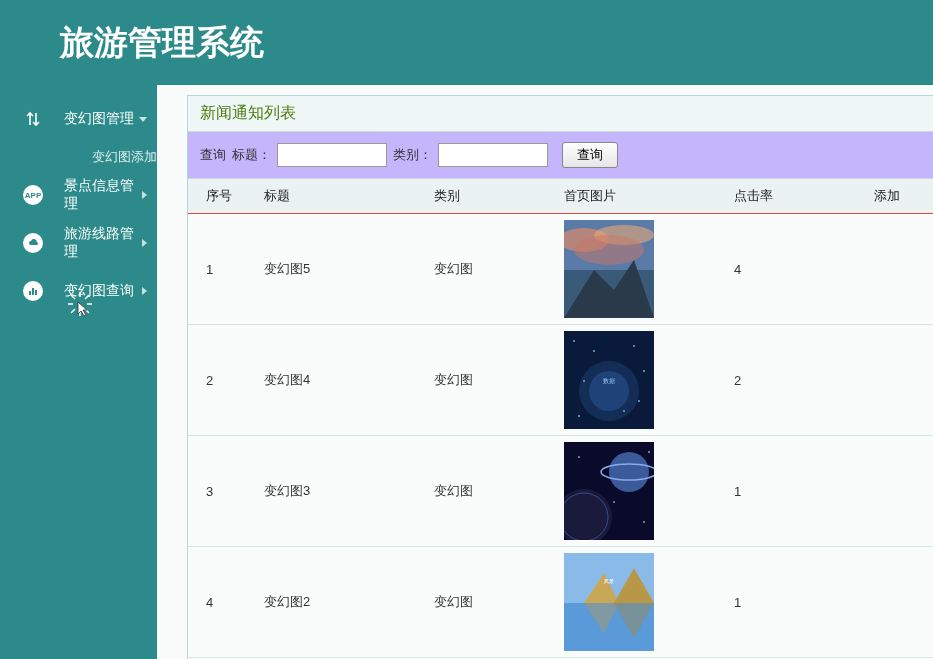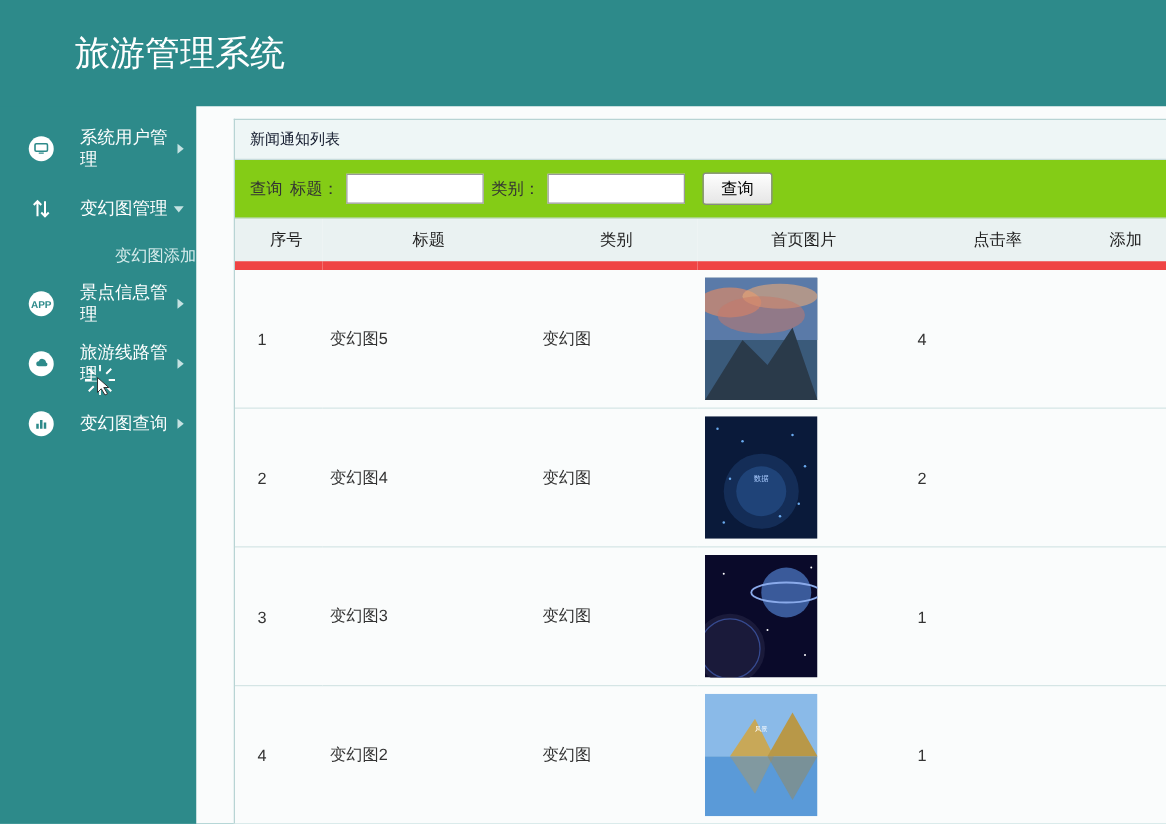--- a/index.html
+++ b/index.html
@@ -14,22 +14,22 @@
 }
 .header {
   height: 85px;
   background: #2d8a8a;
   display: flex;
   align-items: center;
   padding-left: 60px;
 }
 .header-title {
   color: #fff;
-  font-size: 28px;
-  font-weight: normal;
+  font-size: 34px;
+  font-weight: bold;
   font-family: "SimSun", serif;
   text-align: center;
 }
 .layout {
   display: flex;
   height: calc(659px - 85px);
 }
 .sidebar {
   width: 157px;
   background: #2d8a8a;
@@ -98,30 +98,30 @@
   background: #fafcfc;
   border: 1px solid #b8d4d4;
   border-right: none;
   border-bottom: none;
   overflow: hidden;
 }
 .panel-title {
   padding: 7px 12px;
   background: #eef6f6;
   border-bottom: 1px solid #c8dcdc;
-  font-size: 12px;
-  color: #0f172a;
+  font-size: 16px;
+  color: #4d7c0f;
 }
 .filter-bar {
   padding: 10px 12px;
   border-bottom: 1px solid #c8dcdc;
   display: flex;
   align-items: center;
   gap: 6px;
-  background: #84cc16;
+  background: #c4b5fd;
 }
 .filter-bar label { font-size: 13px; color: #333; }
 .filter-bar input[type="text"] {
   height: 24px;
   border: 1px solid #999;
   padding: 0 4px;
   width: 110px;
   font-size: 13px;
 }
 .filter-bar button {
@@ -133,23 +133,23 @@
   cursor: pointer;
   font-size: 13px;
   margin-left: 8px;
 }
 .table {
   width: 100%;
   border-collapse: collapse;
 }
 .table th {
   background: #eaf2f2;
-  border-bottom: 7px solid #ef4444;
+  border-bottom: 1px solid #ef4444;
   padding: 8px 6px;
-  text-align: center;
+  text-align: left;
   font-weight: normal;
   font-size: 13px;
   color: #222;
 }
 .table td {
   border-bottom: 1px solid #d5e5e5;
   padding: 6px;
   font-size: 13px;
   color: #333;
   vertical-align: middle;
@@ -175,32 +175,20 @@
 </head>
 <body>
 
 <div class="header">
   <div class="header-title">旅游管理系统</div>
 </div>
 
 <div class="layout">
   <div class="sidebar">
 
-    <div class="nav-item">
-      <span class="icon-wrap">
-        <span class="icon-circle">
-            <svg width="12" height="12" viewBox="0 0 12 12">
-              <rect x="1" y="2" width="10" height="6" rx="1" fill="none" stroke="#2d8a8a" stroke-width="1.3"></rect>
-              <rect x="4" y="9" width="4" height="1" fill="#2d8a8a"></rect>
-            </svg>
-          </span>
-      </span>
-      <span class="label">系统用户管理</span>
-      <span class="arrow"></span>
-    </div>
 
 
     <div class="nav-item expanded">
       <span class="icon-wrap">
         <svg width="20" height="20" viewBox="0 0 20 20">
             <path d="M7 4v12M13 4v12M4 7l3-3 3 3M16 13l-3 3-3-3" stroke="#fff" stroke-width="1.6" fill="none"></path>
           </svg>
       </span>
       <span class="label">变幻图管理</span>
       <span class="arrow"></span>

